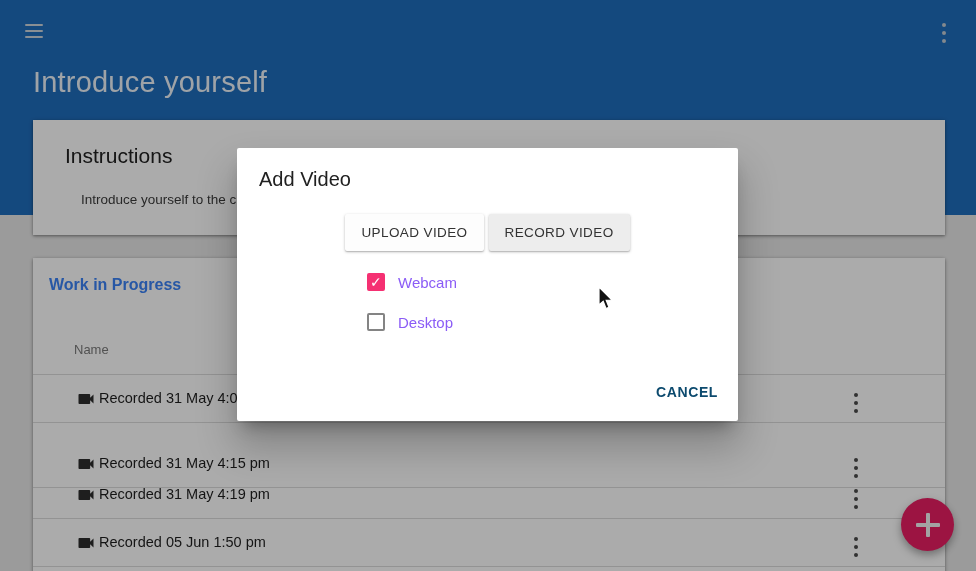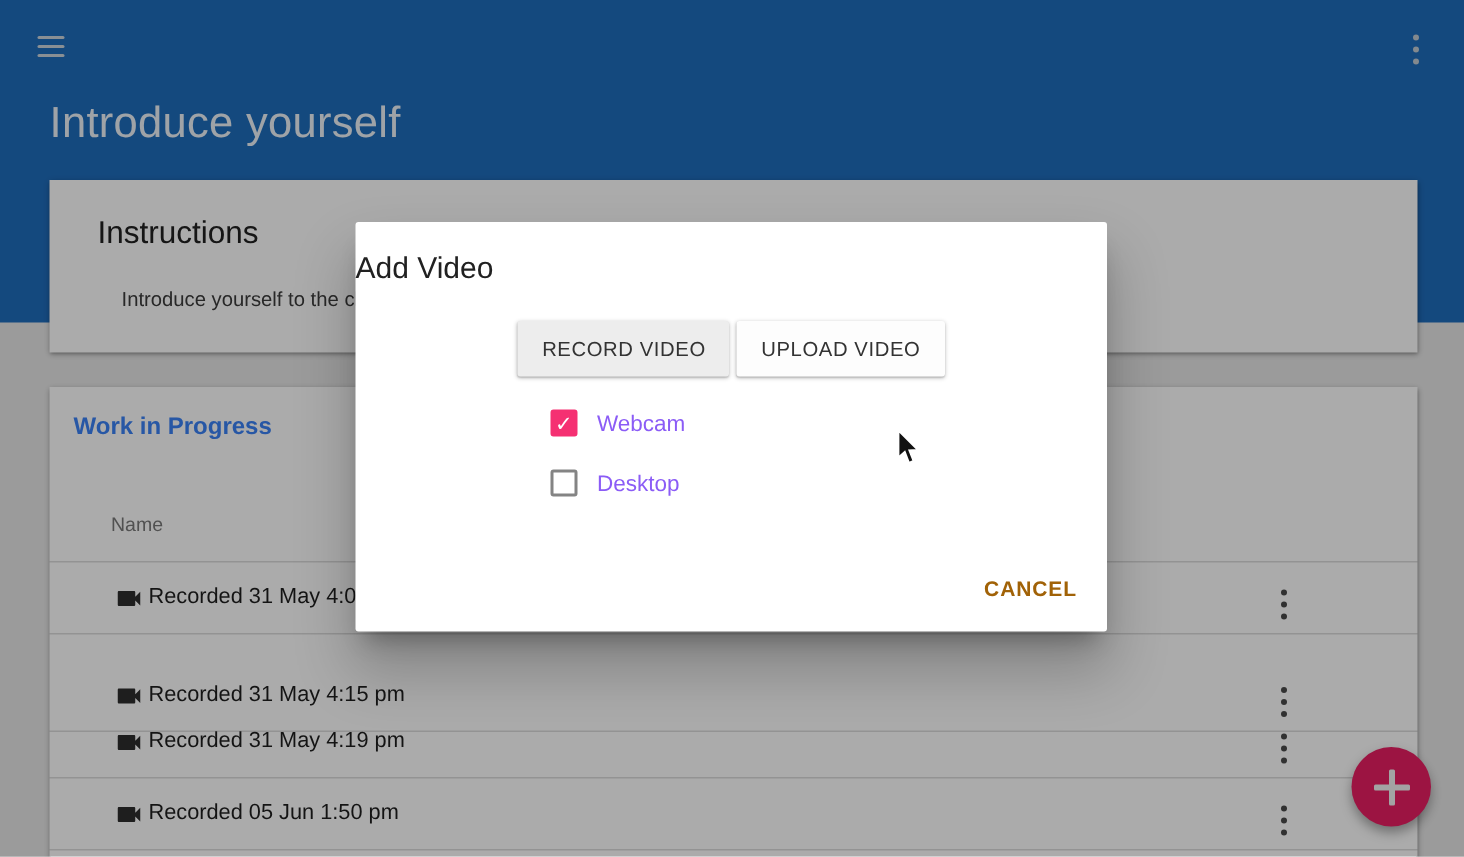--- a/index.html
+++ b/index.html
@@ -76,21 +76,21 @@
 
   
   .scrim { position:absolute; inset:0; background:rgba(0,0,0,0.33); z-index:10; }
 
   
   .dialog {
     position:absolute; left:237px; top:148px; width:501px; height:273px;
     background:#ffffff; z-index:20; border-radius:2px;
     box-shadow:0 11px 15px -7px rgba(0,0,0,.3), 0 24px 38px 3px rgba(0,0,0,.22);
   }
-  .dialog-title { position:absolute; left:0; top:20px; font-size:20px; font-weight:400; color:#212121; }
+  .dialog-title { position:absolute; left:22px; top:20px; font-size:20px; font-weight:400; color:#212121; }
   .dialog-buttons {
     position:absolute; left:0; right:0; top:66px; height:38px;
     display:flex; justify-content:center; gap:5px;
   }
   .btn {
     height:37px; padding:0 16px; font-family:inherit;
     font-size:13.5px; font-weight:500; letter-spacing:0.4px; color:#333333;
     border:none; border-radius:2px; cursor:pointer;
     box-shadow:0 1px 3px rgba(0,0,0,0.25), 0 1px 1px rgba(0,0,0,0.12);
   }
@@ -102,21 +102,21 @@
   .cbx {
     width:18px; height:18px; border-radius:2px; margin-right:13px;
     border:2px solid #848484; background:#fff; position:relative;
   }
   .opt-row.checked .cbx { background:#f53072; border-color:#f53072; }
   .cbx .tick { display:none; position:absolute; left:1px; top:-1px; color:#fff; font-size:14px; font-weight:bold; }
   .opt-row.checked .cbx .tick { display:block; }
   .opt-label { font-size:15px; color:#8b5cf6; }
   .btn-cancel {
     position:absolute; right:18px; top:232px; background:none; border:none; cursor:pointer;
-    font-family:inherit; font-size:14px; font-weight:bold; letter-spacing:0.6px; color:#a16207;
+    font-family:inherit; font-size:14px; font-weight:bold; letter-spacing:0.6px; color:#0c4a6e;
     padding:4px 2px;
   }
 
   
   .cursor { position:absolute; left:598px; top:286px; z-index:30; pointer-events:none; }
 </style>
 </head>
 <body>
 
 <div class="screen">
@@ -196,22 +196,22 @@
   <button class="fab">
     <span class="plus"></span>
   </button>
 
   <div class="scrim"></div>
 
   <div class="dialog">
     <h2 class="dialog-title">Add Video</h2>
 
     <div class="dialog-buttons">
+      <button class="btn btn-upload">UPLOAD VIDEO</button>
       <button class="btn btn-record">RECORD VIDEO</button>
-      <button class="btn btn-upload">UPLOAD VIDEO</button>
     </div>
 
     <div class="opt-row opt-webcam checked">
       <span class="cbx">
           <span class="tick">✓</span>
         </span>
       <span class="opt-label">Webcam</span>
     </div>
     <div class="opt-row opt-desktop">
       <span class="cbx"></span>

